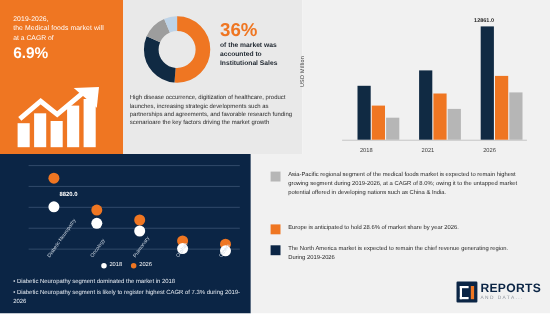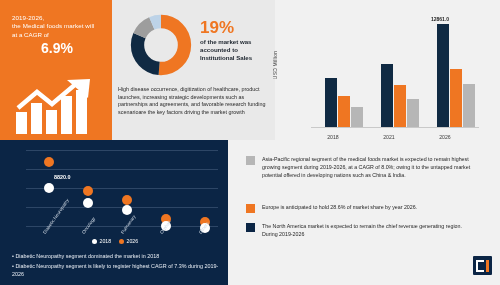--- a/index.html
+++ b/index.html
@@ -17,21 +17,21 @@
     position:absolute;left:0;top:0;width:112px;height:140px;
     background:#ef7622;
     color:#ffffff;
     box-sizing:border-box;
     padding:14px 10px 0 12px;
   }
   .op-line1{font-size:6.2px;line-height:8px;letter-spacing:.1px;}
   .op-line2{font-size:6.2px;line-height:8px;letter-spacing:.1px;}
   .op-accel{font-size:14.5px;font-weight:bold;line-height:17px;letter-spacing:.2px;margin-top:1px;}
   .op-cagr{font-size:6.2px;line-height:9px;}
-  .op-pct{font-size:14px;font-weight:bold;line-height:16px;margin-top:1px;text-align:center;}
+  .op-pct{font-size:14px;font-weight:bold;line-height:16px;margin-top:1px;}
 
   .growth-art{position:absolute;left:14px;top:78px;width:92px;height:56px;}
 
   
   .mid-panel{
     position:absolute;left:112px;top:0;width:163px;height:140px;
     background:#e9e9e9;
     box-sizing:border-box;
   }
   .donut-wrap{position:absolute;left:18px;top:14px;width:62px;height:62px;}
@@ -173,21 +173,21 @@
   <div class="mid-panel">
     <svg class="donut-wrap" viewBox="0 0 42 42">
 
       <circle cx="21" cy="21" r="15.9155" fill="transparent" stroke="#e0e0e0" stroke-width="9"></circle>
       <circle cx="21" cy="21" r="15.9155" fill="transparent" stroke="#ef7622" stroke-width="9" stroke-dasharray="51 49" stroke-dashoffset="0" transform="rotate(-90 21 21)"></circle>
       <circle cx="21" cy="21" r="15.9155" fill="transparent" stroke="#102a43" stroke-width="9" stroke-dasharray="30 70" stroke-dashoffset="-51" transform="rotate(-90 21 21)"></circle>
       <circle cx="21" cy="21" r="15.9155" fill="transparent" stroke="#9d9d9d" stroke-width="9" stroke-dasharray="12 88" stroke-dashoffset="-81" transform="rotate(-90 21 21)"></circle>
       <circle cx="21" cy="21" r="15.9155" fill="transparent" stroke="#bdd3e8" stroke-width="9" stroke-dasharray="7 93" stroke-dashoffset="-93" transform="rotate(-90 21 21)"></circle>
     </svg>
 
-    <div class="pct-big">19%</div>
+    <div class="pct-big">36%</div>
     <div class="pct-sub">of the market was accounted to Institutional Sales</div>
     <div class="mid-para">High disease occurrence, digitization of healthcare, product launches, increasing strategic developments such as partnerships and agreements, and  favorable research funding scenarioare the key factors driving the market growth</div>
   </div>
 
   <div class="bar-panel">
     <div class="ylabel">USD Million</div>
 
     <div class="plot">
       <div class="axis-x"></div>
 
@@ -293,16 +293,20 @@
       <span class="txt">Europe is anticipated to hold 28.6% of market share by year 2026.</span>
     </div>
 
     <div class="note" style="left:18px;top:82px;width:232px;">
       <span class="chip na"></span>
       <span class="txt">The North America market  is expected to remain the chief revenue generating region. During 2019-2026</span>
     </div>
 
     <div class="logo">
       <span class="logo-mark"></span>
+      <span class="logo-txt">
+        <span class="logo-main" style="display:block;">REPORTS</span>
+        <span class="logo-sub" style="display:block;">AND DATA...</span>
+      </span>
     </div>
   </div>
 
 </div>
 
 </body></html>

